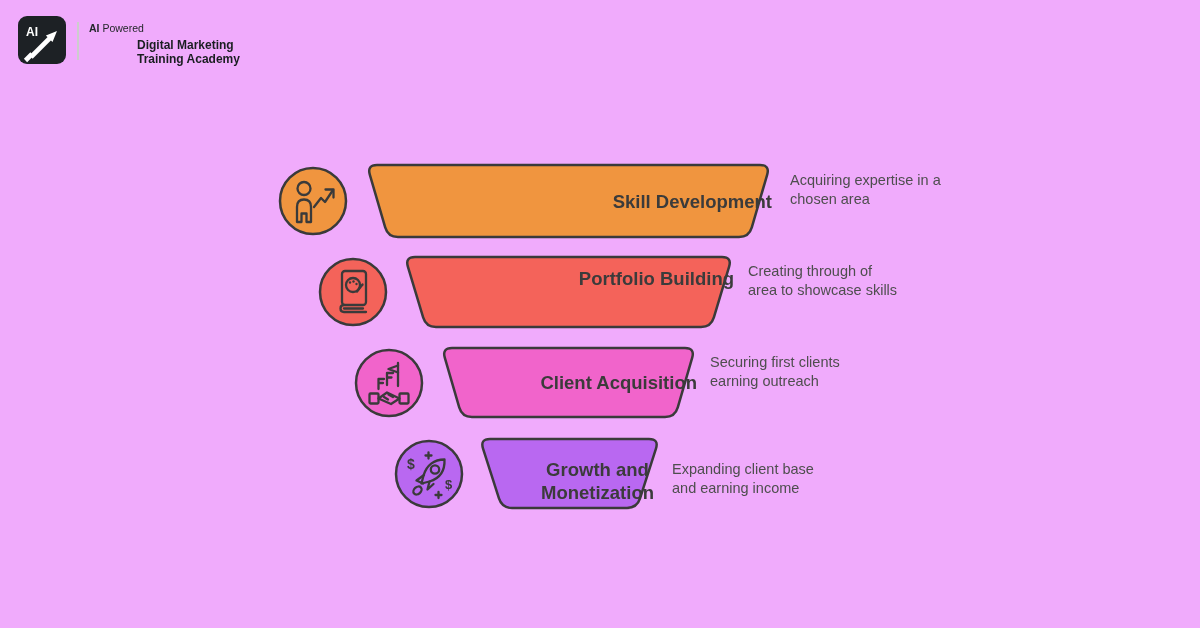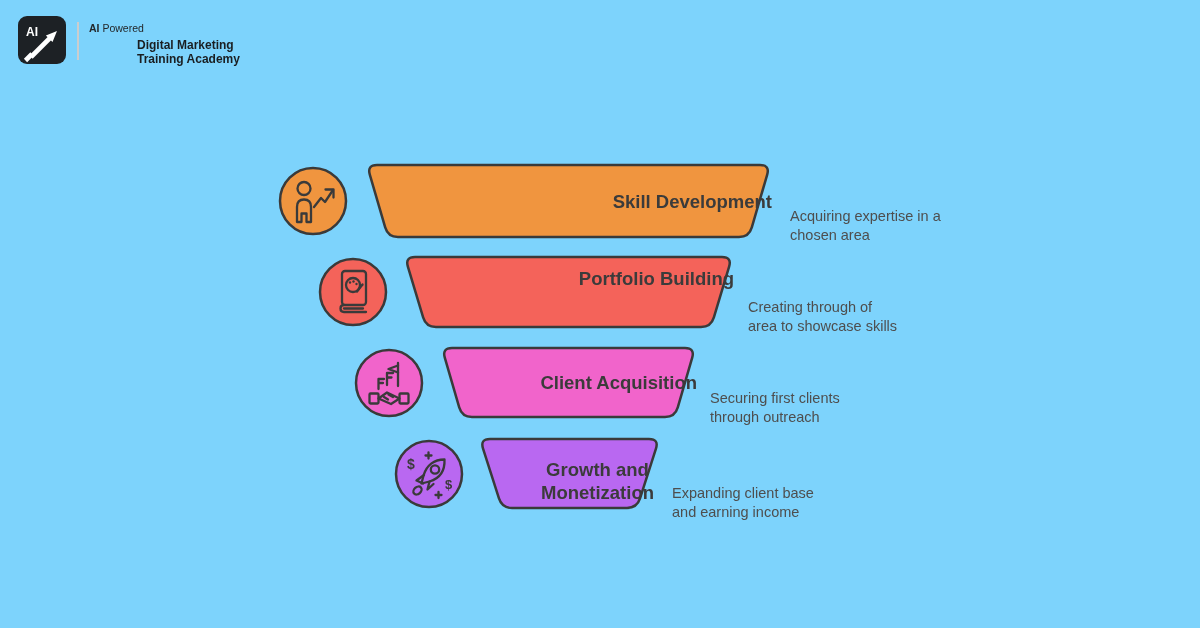--- a/index.html
+++ b/index.html
@@ -1,17 +1,17 @@
 <!DOCTYPE html>
 <html><head>
 <meta charset="utf-8">
 <style>
   html,body{margin:0;padding:0;background:#ffffff;}
   #canvas{
-    position:relative;width:1200px;height:628px;background:#7dd3fc;
+    position:relative;width:1200px;height:628px;background:#f0abfc;
     font-family:"Liberation Sans",sans-serif;overflow:hidden;
   }
   
   .logo-square{position:absolute;left:18px;top:16px;}
   .logo-divider{position:absolute;left:77px;top:22px;width:2px;height:38px;background:#cdcdcd;}
   .logo-text{position:absolute;left:89px;top:22px;color:#1a1e21;}
   .logo-line1{font-size:10.5px;margin-bottom:5px;color:#23272a;}
   .logo-line1 .b{font-weight:bold;}
   .logo-line2,.logo-line3{font-weight:bold;font-size:12px;line-height:13.5px;color:#1a1e21;padding-left:48px;}
   .title{
@@ -20,21 +20,21 @@
   }
   
   .icon-svg,.trap{position:absolute;}
   .iglyph{fill:none;stroke:#3A3A3A;stroke-width:2.3;stroke-linecap:round;stroke-linejoin:round;}
   .stage-label{
     position:absolute;display:flex;align-items:center;justify-content:flex-end;
     text-align:center;font-weight:bold;font-size:18.5px;color:#3B3B3B;line-height:23px;
     pointer-events:none;
   }
   .stage-label span{display:inline-block;max-width:calc(100% - 44px);}
-  .desc{position:absolute;font-size:14.5px;line-height:18.5px;color:#4E4E4E;margin-top:36px;}
+  .desc{position:absolute;font-size:14.5px;line-height:18.5px;color:#4E4E4E;}
 </style>
 </head>
 <body>
 
 <div id="canvas">
 
   <svg class="logo-square" width="48" height="48" viewBox="0 0 48 48">
     <rect x="0" y="0" width="48" height="48" rx="9" fill="#1D2125"></rect>
     <text x="8" y="20" font-size="12" font-weight="bold" fill="#ffffff" font-family="Liberation Sans, sans-serif">AI</text>
     <line x1="13" y1="41" x2="32" y2="22" stroke="#ffffff" stroke-width="4.6"></line>
@@ -101,39 +101,39 @@
     <path class="iglyph" d="M31 50 L35 52.5 M35.5 47.5 L40 50"></path>
   </svg>
   <svg class="trap" style="left:440px;top:346px" width="257" height="73" viewBox="0 0 257 73">
       <path d="M 12 2 L 245 2 Q 255 2 252.21603951859535 11.604663660846075 L 237.78396048140465 61.39533633915393 Q 235 71 225 71 L 32 71 Q 22 71 19.21603951859534 61.39533633915393 L 4.78396048140466 11.604663660846075 Q 2 2 12 2 Z" fill="#F164CB" stroke="#3A3A3A" stroke-width="2.5" stroke-linejoin="round"></path>
     </svg>
   <div class="stage-label" style="left:440px;top:346px;width:257px;height:73px">
       <span>Client Acquisition</span>
     </div>
   <div class="desc" style="left:710px;top:353px">
     <div>Securing first clients</div>
-    <div>through outreach</div>
+    <div>earning outreach</div>
   </div>
 
   <svg class="icon-svg" style="left:393px;top:438px" width="72" height="72" viewBox="0 0 72 72">
     <circle cx="36" cy="36" r="33" stroke="#3A3A3A" stroke-width="2.5" fill="#B968F1"></circle>
     <path class="iglyph" d="M51.5 21.5 C41 21.5 33.5 27.5 30.5 37.5 L28.5 45.5 L36.5 43.5 C46.5 40.5 52 33 51.5 21.5 Z"></path>
     <circle class="iglyph" cx="42" cy="31.5" r="4.2"></circle>
     <path class="iglyph" d="M31 37 L23.5 42.5 L30 45.5"></path>
     <path class="iglyph" d="M36.5 43.5 L34.5 51.5 L40.5 46"></path>
     <ellipse class="iglyph" cx="24.5" cy="52.5" rx="4.6" ry="3.4" transform="rotate(-42 24.5 52.5)"></ellipse>
     <text x="14" y="31" font-size="14" font-weight="bold" fill="#3A3A3A" font-family="Liberation Sans, sans-serif">$</text>
     <text x="52" y="51" font-size="13" font-weight="bold" fill="#3A3A3A" font-family="Liberation Sans, sans-serif">$</text>
     <path class="iglyph" d="M35.5 14.5 L35.5 20.5 M32.5 17.5 L38.5 17.5"></path>
     <path class="iglyph" d="M45.5 54 L45.5 60 M42.5 57 L48.5 57"></path>
   </svg>
   <svg class="trap" style="left:478px;top:437px" width="183" height="73" viewBox="0 0 183 73">
       <path d="M 12 2 L 171 2 Q 181 2 177.962264653674 11.527442677113392 L 162.037735346326 61.47255732288661 Q 159 71 149 71 L 34 71 Q 24 71 20.96226465367399 61.47255732288661 L 5.037735346326009 11.527442677113392 Q 2 2 12 2 Z" fill="#B968F1" stroke="#3A3A3A" stroke-width="2.5" stroke-linejoin="round"></path>
     </svg>
   <div class="stage-label" style="left:484px;top:437px;width:183px;height:88px">
       <span>Growth and Monetization</span>
     </div>
-  <div class="desc" style="left:672px;top:448px">
+  <div class="desc" style="left:672px;top:460px">
     <div>Expanding client base</div>
     <div>and earning income</div>
   </div>
 
 </div>
 
 </body></html>

